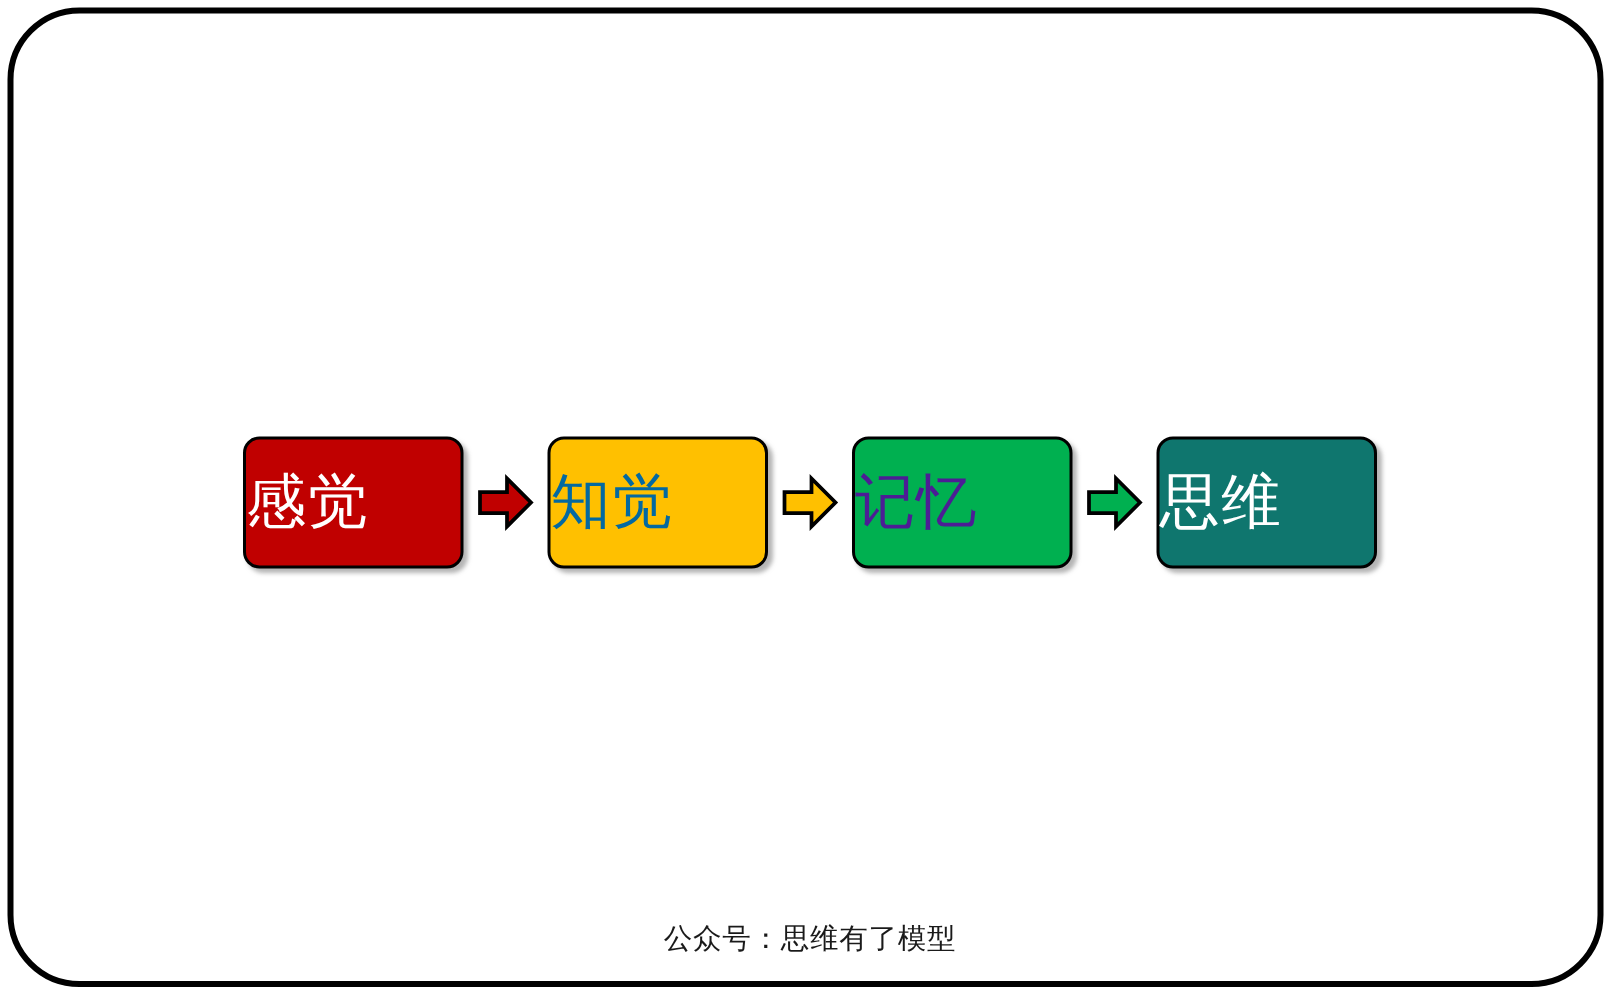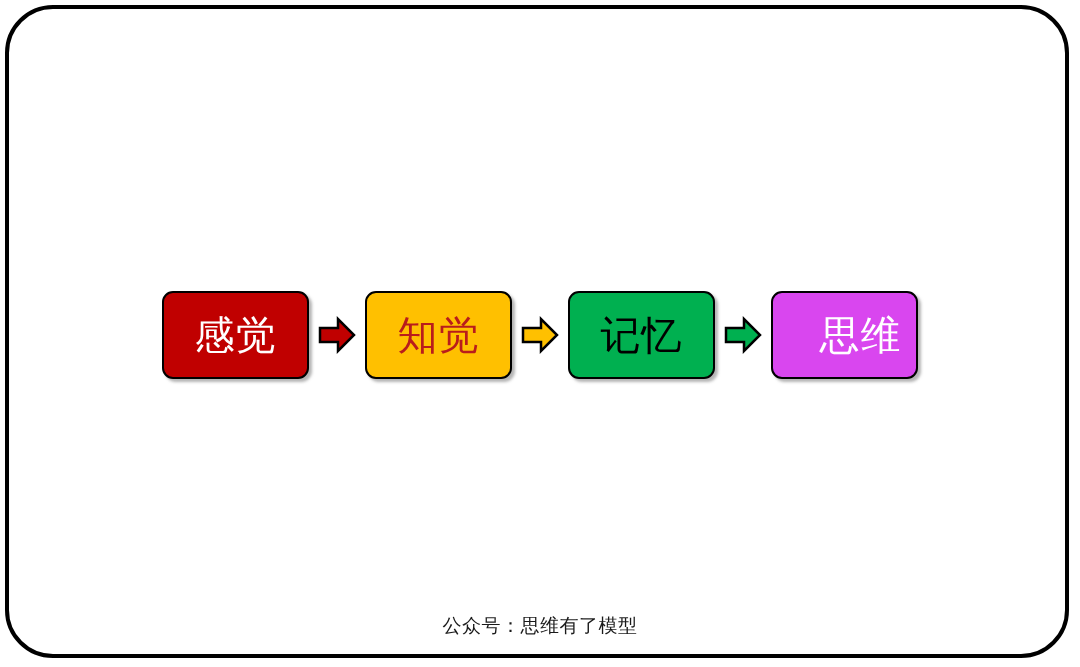--- a/index.html
+++ b/index.html
@@ -42,21 +42,20 @@
   }
 
   .flow-box {
     width: 147px;
     height: 88px;
     box-sizing: border-box;
     border: 2.5px solid #000000;
     border-radius: 11px;
     display: flex;
     align-items: center;
-    justify-content: center;
     box-shadow: 3px 3px 3px rgba(120,120,120,0.55);
     flex: 0 0 auto;
   }
 
   .flow-box-label {
     color: #ffffff;
     font-size: 40px;
     font-weight: 400;
     line-height: 1;
     letter-spacing: 1px;
@@ -102,38 +101,38 @@
     <span class="flow-box-label" style="color: rgb(255, 255, 255);">感觉</span>
   </div>
 
   <div class="flow-arrow">
     <svg width="40" height="40" viewBox="0 0 40 40">
       <path d="M 3 13 L 21 13 L 21 4 L 37 20 L 21 36 L 21 27 L 3 27 Z" stroke="#000000" stroke-width="2.5" stroke-linejoin="miter" fill="#C00000"></path>
     </svg>
   </div>
 
   <div class="flow-box" style="background: rgb(255, 192, 0); border-color: rgb(0, 0, 0);">
-    <span class="flow-box-label" style="color: #b91c1c;">知觉</span>
+    <span class="flow-box-label" style="color: #0369a1;">知觉</span>
   </div>
 
   <div class="flow-arrow">
     <svg width="40" height="40" viewBox="0 0 40 40">
       <path d="M 3 13 L 21 13 L 21 4 L 37 20 L 21 36 L 21 27 L 3 27 Z" stroke="#000000" stroke-width="2.5" stroke-linejoin="miter" fill="#FFC000"></path>
     </svg>
   </div>
 
   <div class="flow-box" style="background: rgb(0, 176, 80); border-color: rgb(0, 0, 0);">
-    <span class="flow-box-label" style="color: #000000;">记忆</span>
+    <span class="flow-box-label" style="color: #4c1d95;">记忆</span>
   </div>
 
   <div class="flow-arrow">
     <svg width="40" height="40" viewBox="0 0 40 40">
       <path d="M 3 13 L 21 13 L 21 4 L 37 20 L 21 36 L 21 27 L 3 27 Z" stroke="#000000" stroke-width="2.5" stroke-linejoin="miter" fill="#00B050"></path>
     </svg>
   </div>
 
-  <div class="flow-box" style="background: #d946ef; border-color: rgb(0, 0, 0); padding-left: 32px;">
+  <div class="flow-box" style="background: #0f766e; border-color: rgb(0, 0, 0);">
     <span class="flow-box-label" style="color: rgb(255, 255, 255);">思维</span>
   </div>
 
 </div>
 
 <div id="caption">公众号：思维有了模型</div>
 
 </body></html>

